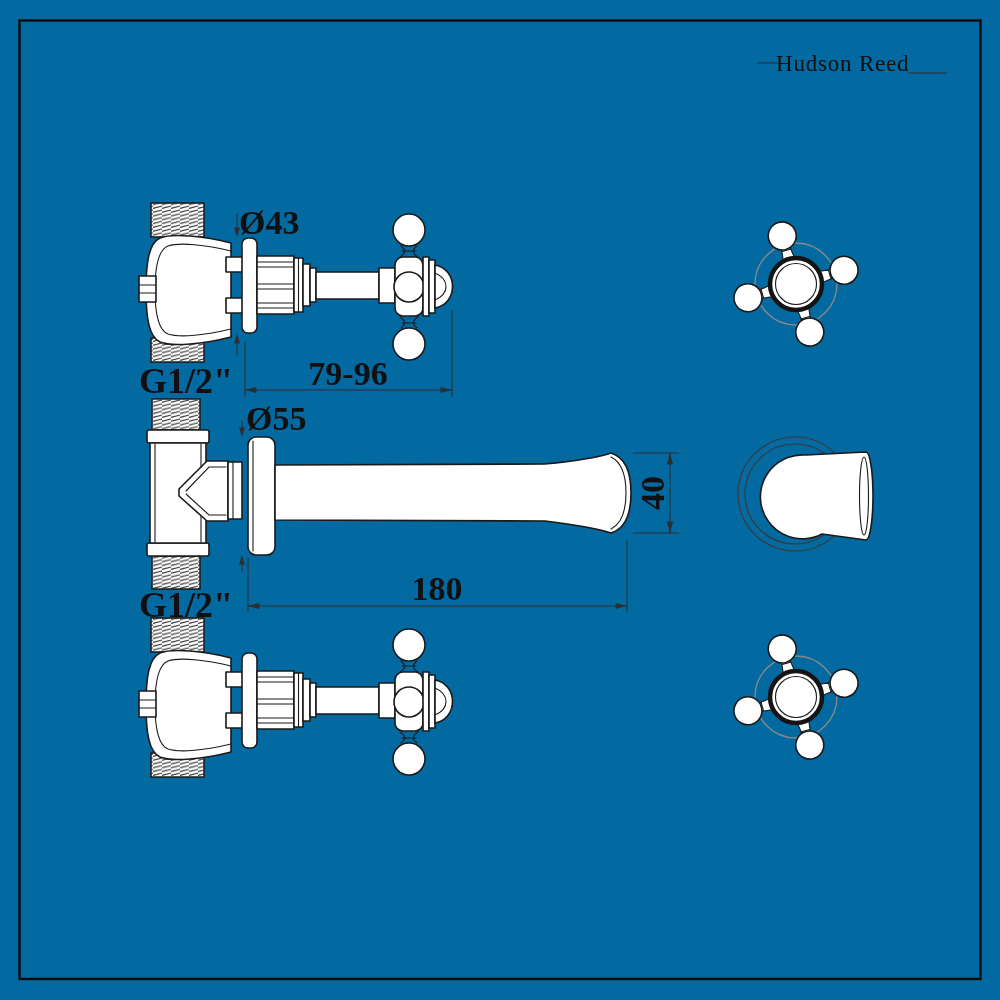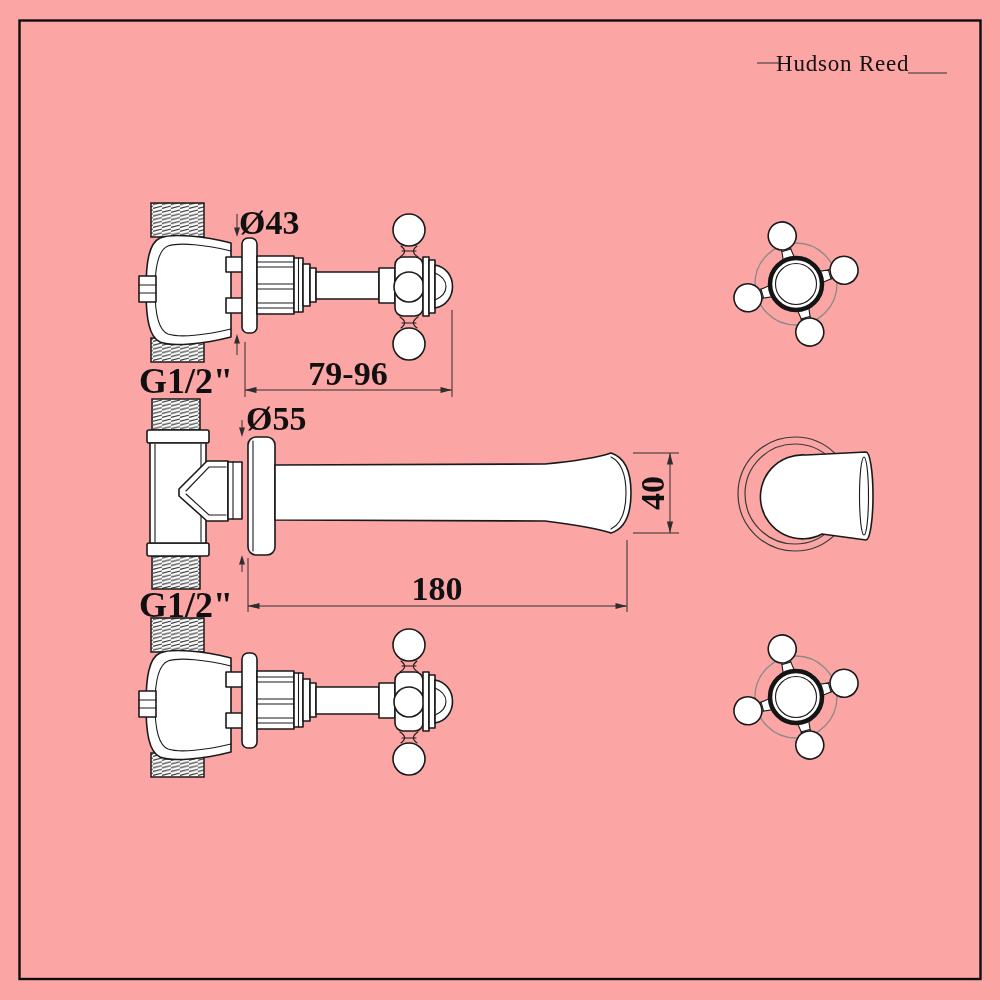--- a/index.html
+++ b/index.html
@@ -1,16 +1,16 @@
 <!DOCTYPE html>
 <html><head>
 <meta charset="utf-8">
 <style>
   html,body{margin:0;padding:0;background:#fff;}
-  #stage{position:relative;width:1000px;height:1000px;background:#fca5a5;font-family:"Liberation Serif","DejaVu Serif",serif;}
+  #stage{position:relative;width:1000px;height:1000px;background:#0369a1;font-family:"Liberation Serif","DejaVu Serif",serif;}
   svg{position:absolute;left:0;top:0;}
   .sw {fill:#ffffff;stroke:#1a1a1a;stroke-width:1.6;stroke-linejoin:round;}
   .thin{fill:none;stroke:#1a1a1a;stroke-width:1.1;stroke-linecap:round;}
   .thr{fill:url(#thr);stroke:#1a1a1a;stroke-width:1.5;}
   .d  {fill:none;stroke:#2e2e2e;stroke-width:1;}
   .da {fill:#2e2e2e;stroke:none;}
   .dt {font-family:"Liberation Serif","DejaVu Serif",serif;font-weight:bold;font-size:34px;fill:#101010;}
   .dt2{font-size:36px;}
   .logo{font-family:"Liberation Serif","DejaVu Serif",serif;font-size:23px;letter-spacing:0.8px;fill:#111;}
   .gray{fill:none;stroke:#8a8a8a;stroke-width:1.3;}

